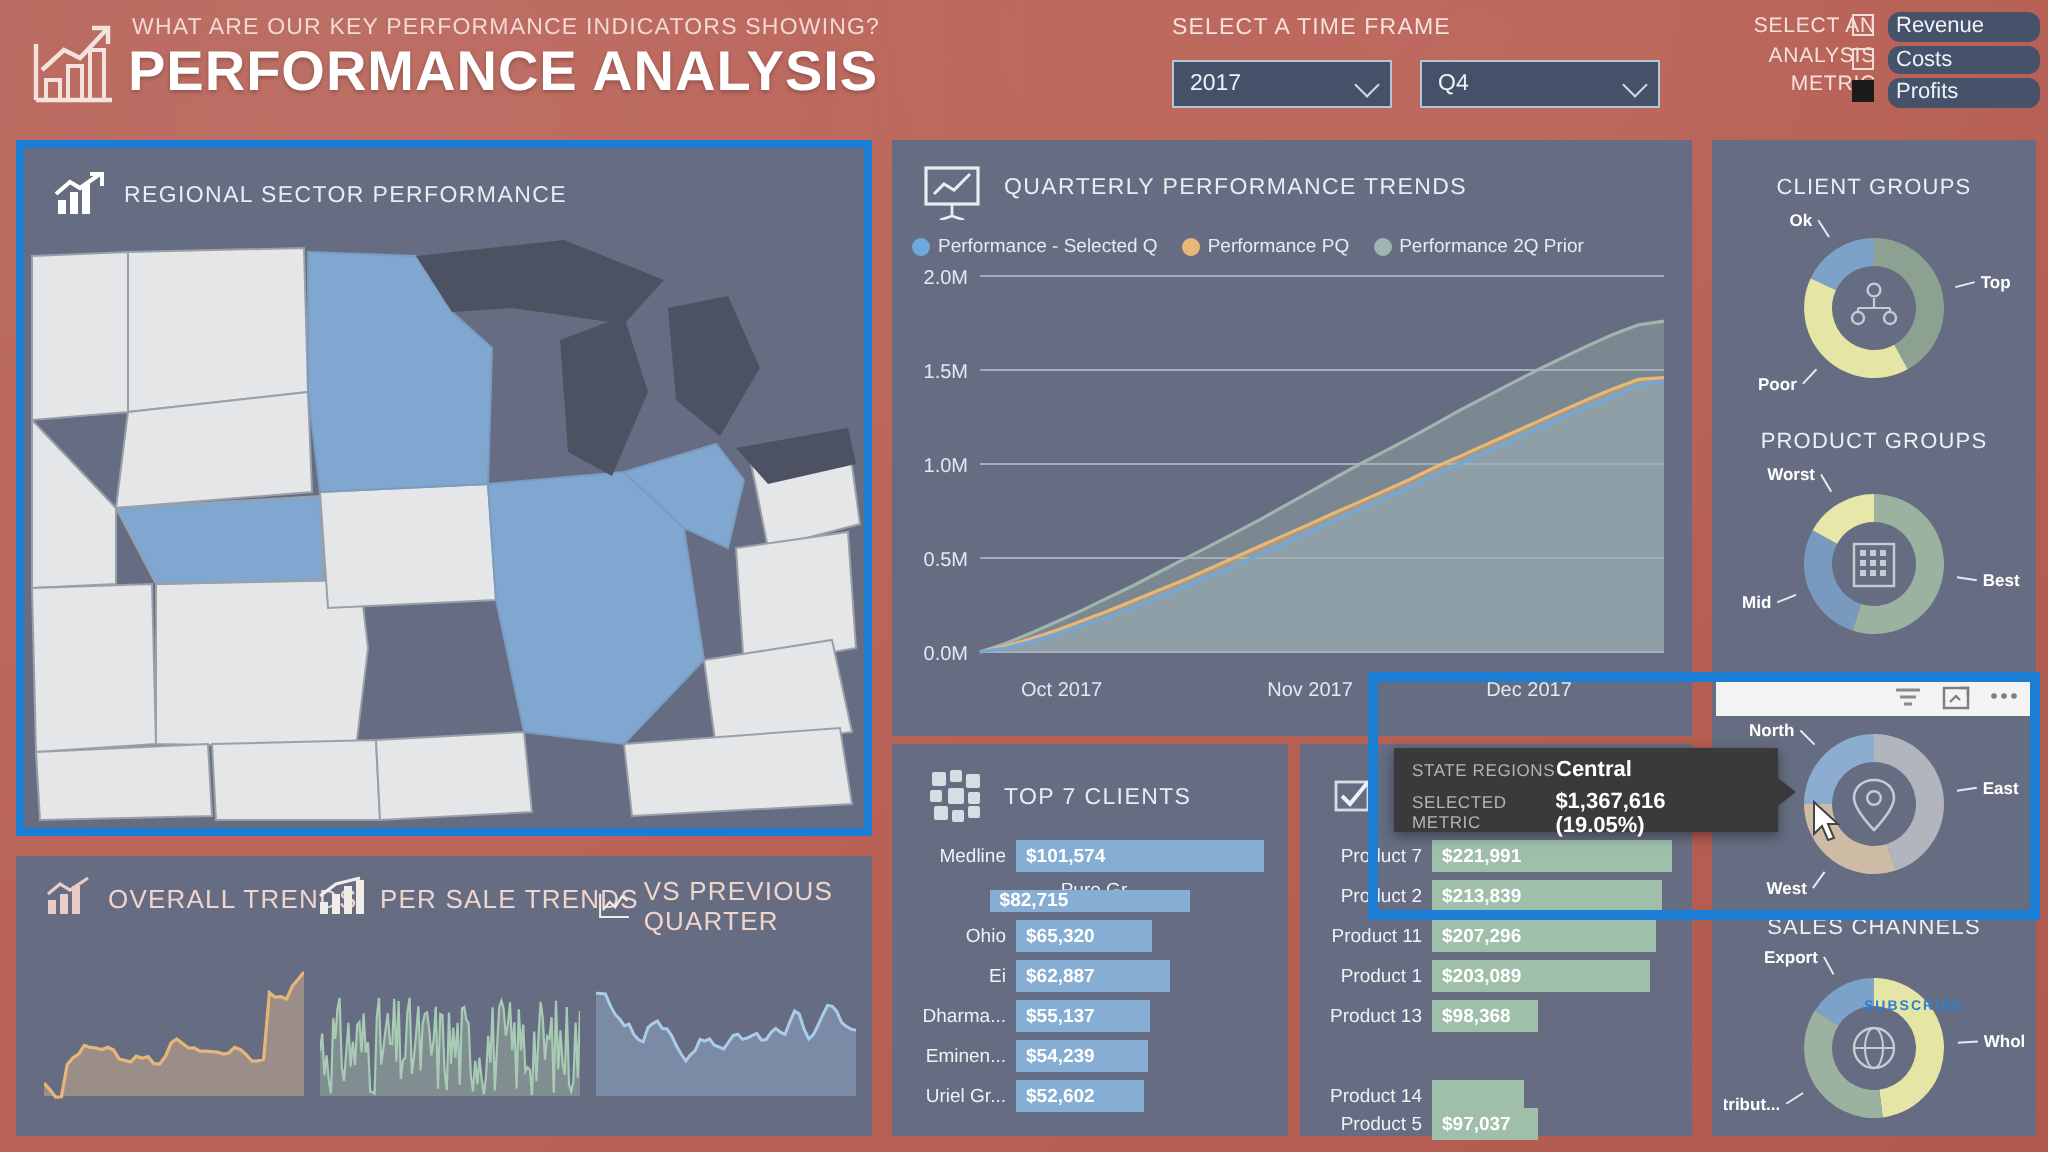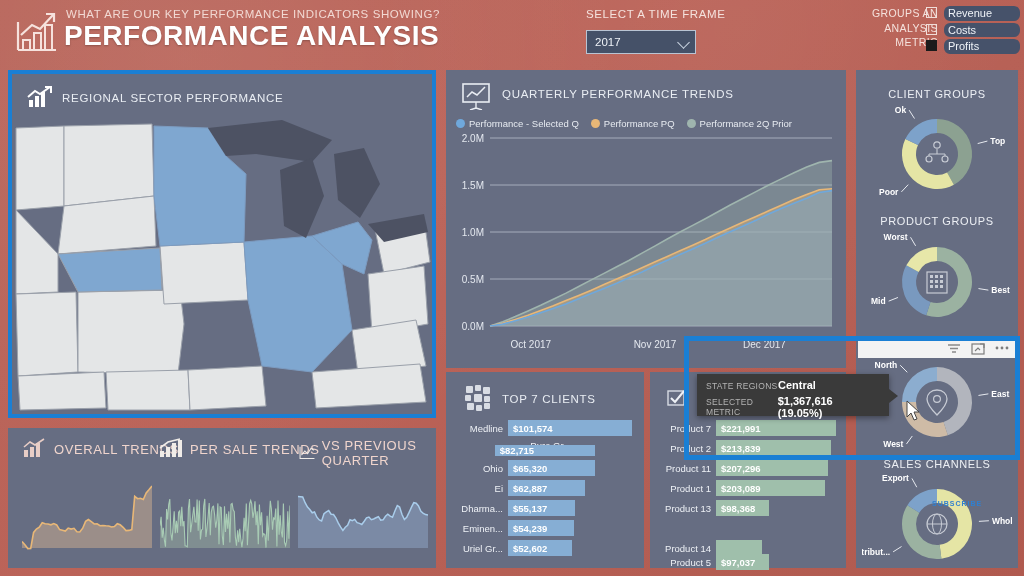--- a/index.html
+++ b/index.html
@@ -190,23 +190,27 @@
 
     <div id="kicker">WHAT ARE OUR KEY PERFORMANCE INDICATORS SHOWING?</div>
     <div id="page-title">PERFORMANCE ANALYSIS</div>
 
     <div id="timeframe-label">SELECT A TIME FRAME</div>
 
     <div class="slicer" id="slicer-year">
       <span>2017</span>
       <span class="chev"></span>
     </div>
+    <div class="slicer" id="slicer-quarter">
+      <span>Q4</span>
+      <span class="chev"></span>
+    </div>
 
     <div id="metric-label">
-      <div>GROUPS AN</div>
+      <div>SELECT AN</div>
       <div>ANALYSIS</div>
       <div>METRIC</div>
     </div>
 
     <div id="metric-list">
         <div class="metric-row">
           <span class="metric-box"></span>
           <span class="metric-name">Revenue</span>
         </div>
         <div class="metric-row">
@@ -378,21 +382,21 @@
         <div class="bar-row" style="top: 48px; left: 0px; width: 100%;">
           <div class="bar-label" style="width: 62px;">Medline</div>
           <div class="bar-fill bar-blue" style="width: 124px;">$101,574</div>
         </div>
         <div class="bar-row" style="top: 68px; left: 0px; width: 100%; flex-direction: column;">
           <div class="bar-label" style="width: 62px;">Pure Gr...</div>
           <div class="bar-fill bar-blue" style="width: 100.44px;">$82,715</div>
         </div>
         <div class="bar-row" style="top: 88px; left: 0px; width: 100%;">
           <div class="bar-label" style="width: 62px;">Ohio</div>
-          <div class="bar-fill bar-blue" style="width: 87px;">$65,320</div>
+          <div class="bar-fill bar-blue" style="width: 68px;">$65,320</div>
         </div>
         <div class="bar-row" style="top: 108px; left: 0px; width: 100%;">
           <div class="bar-label" style="width: 62px;">Ei</div>
           <div class="bar-fill bar-blue" style="width: 76.88px;">$62,887</div>
         </div>
         <div class="bar-row" style="top: 128px; left: 0px; width: 100%;">
           <div class="bar-label" style="width: 62px;">Dharma...</div>
           <div class="bar-fill bar-blue" style="width: 66.96px;">$55,137</div>
         </div>
         <div class="bar-row" style="top: 148px; left: 0px; width: 100%;">

